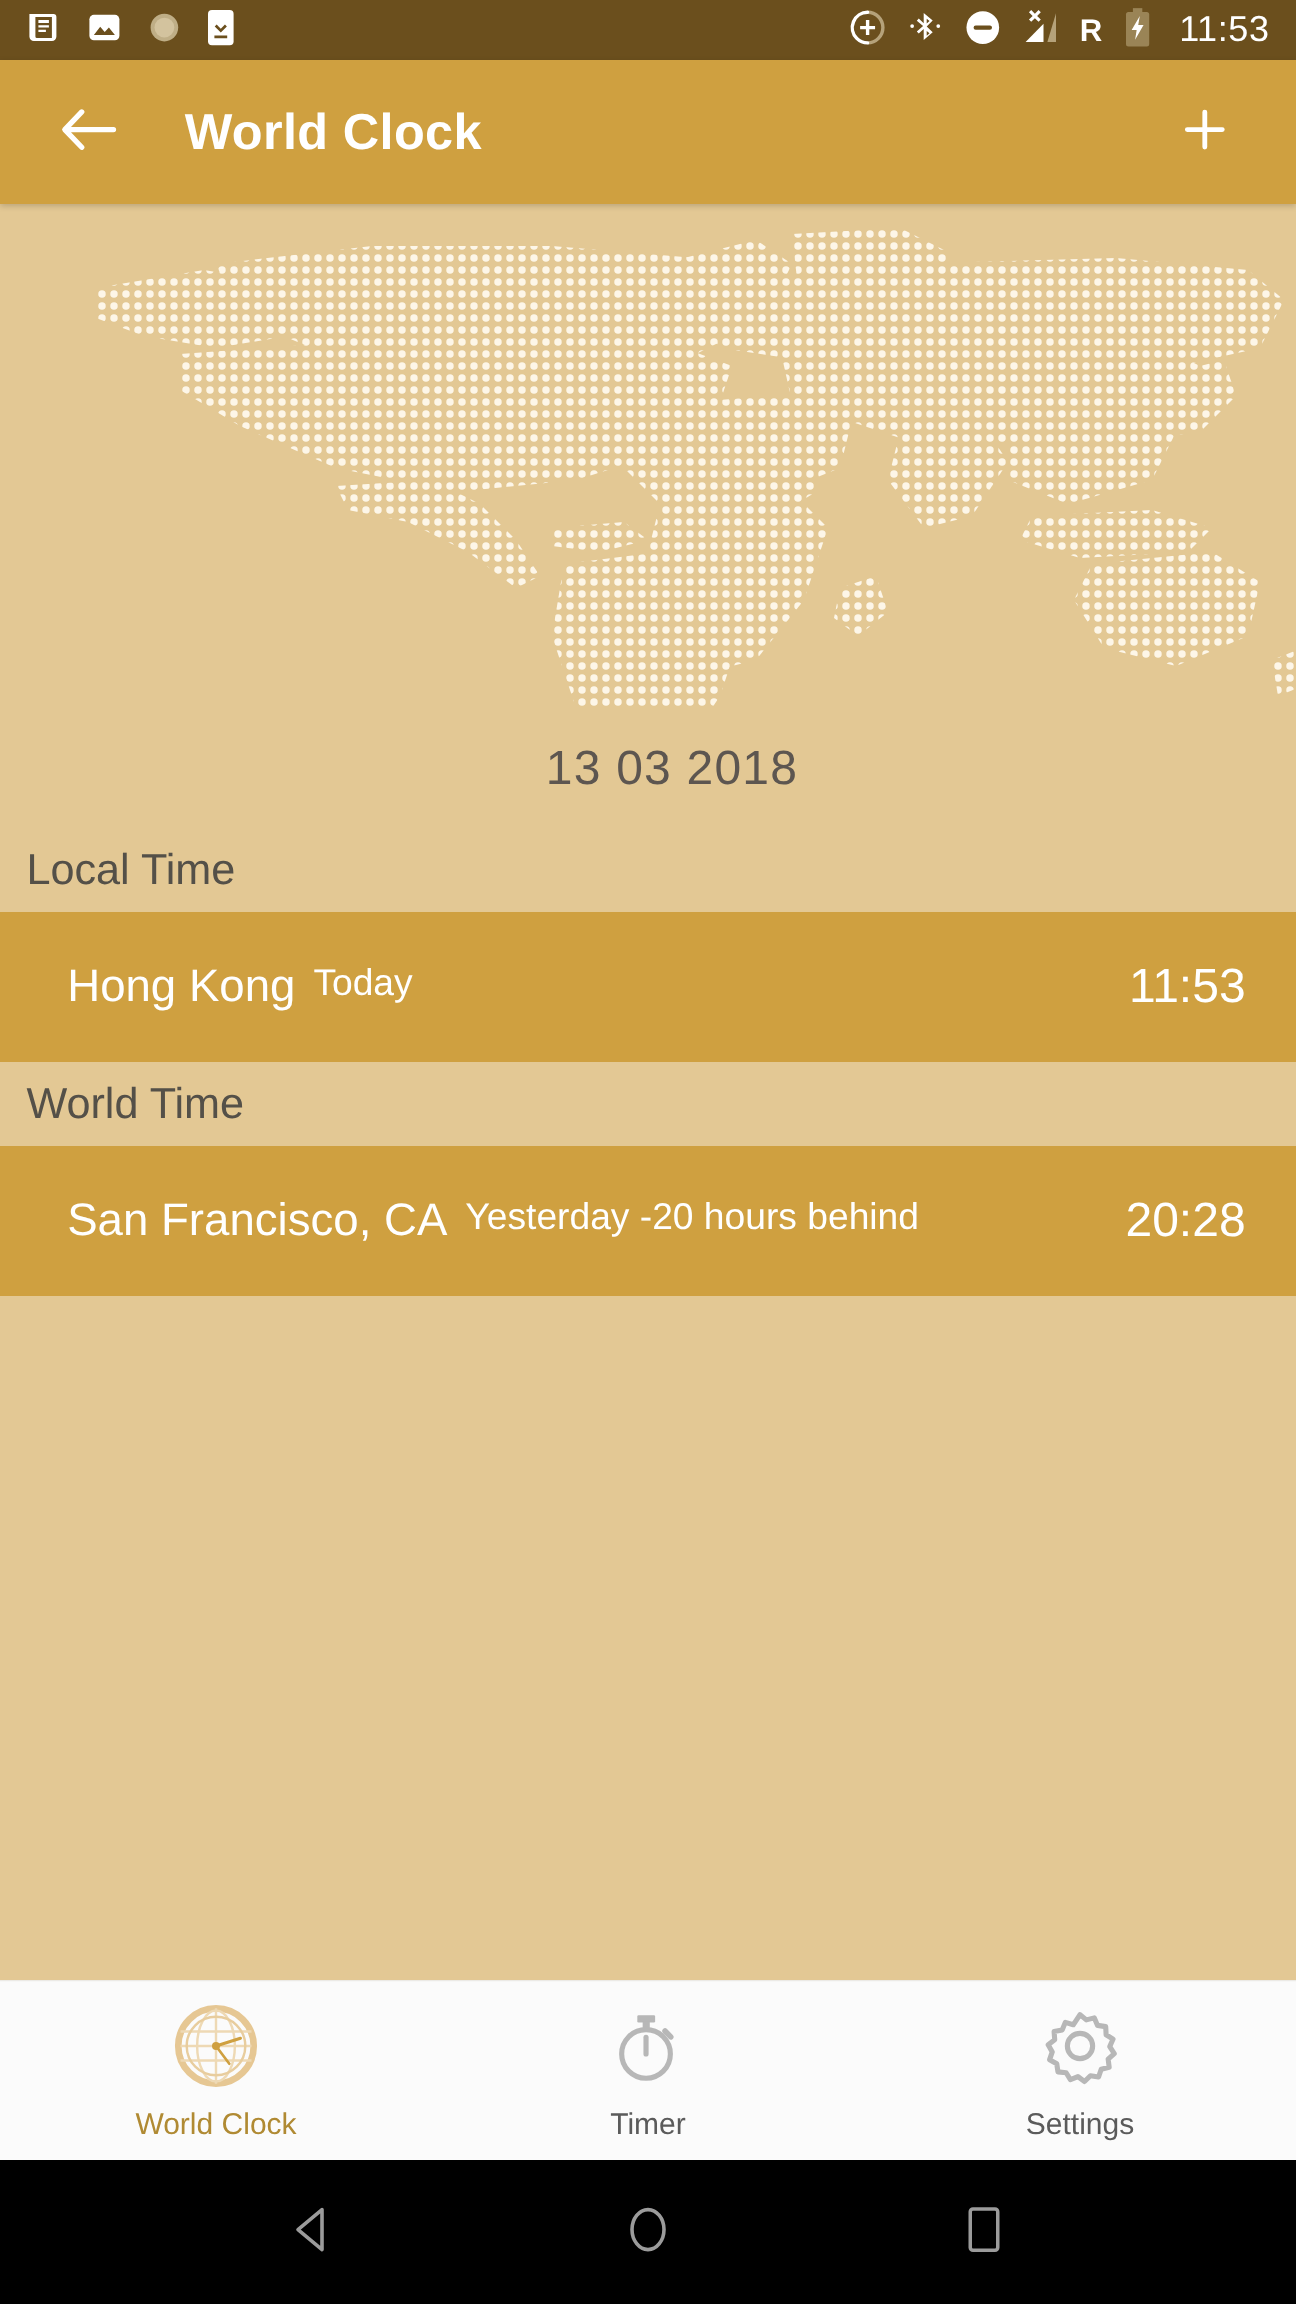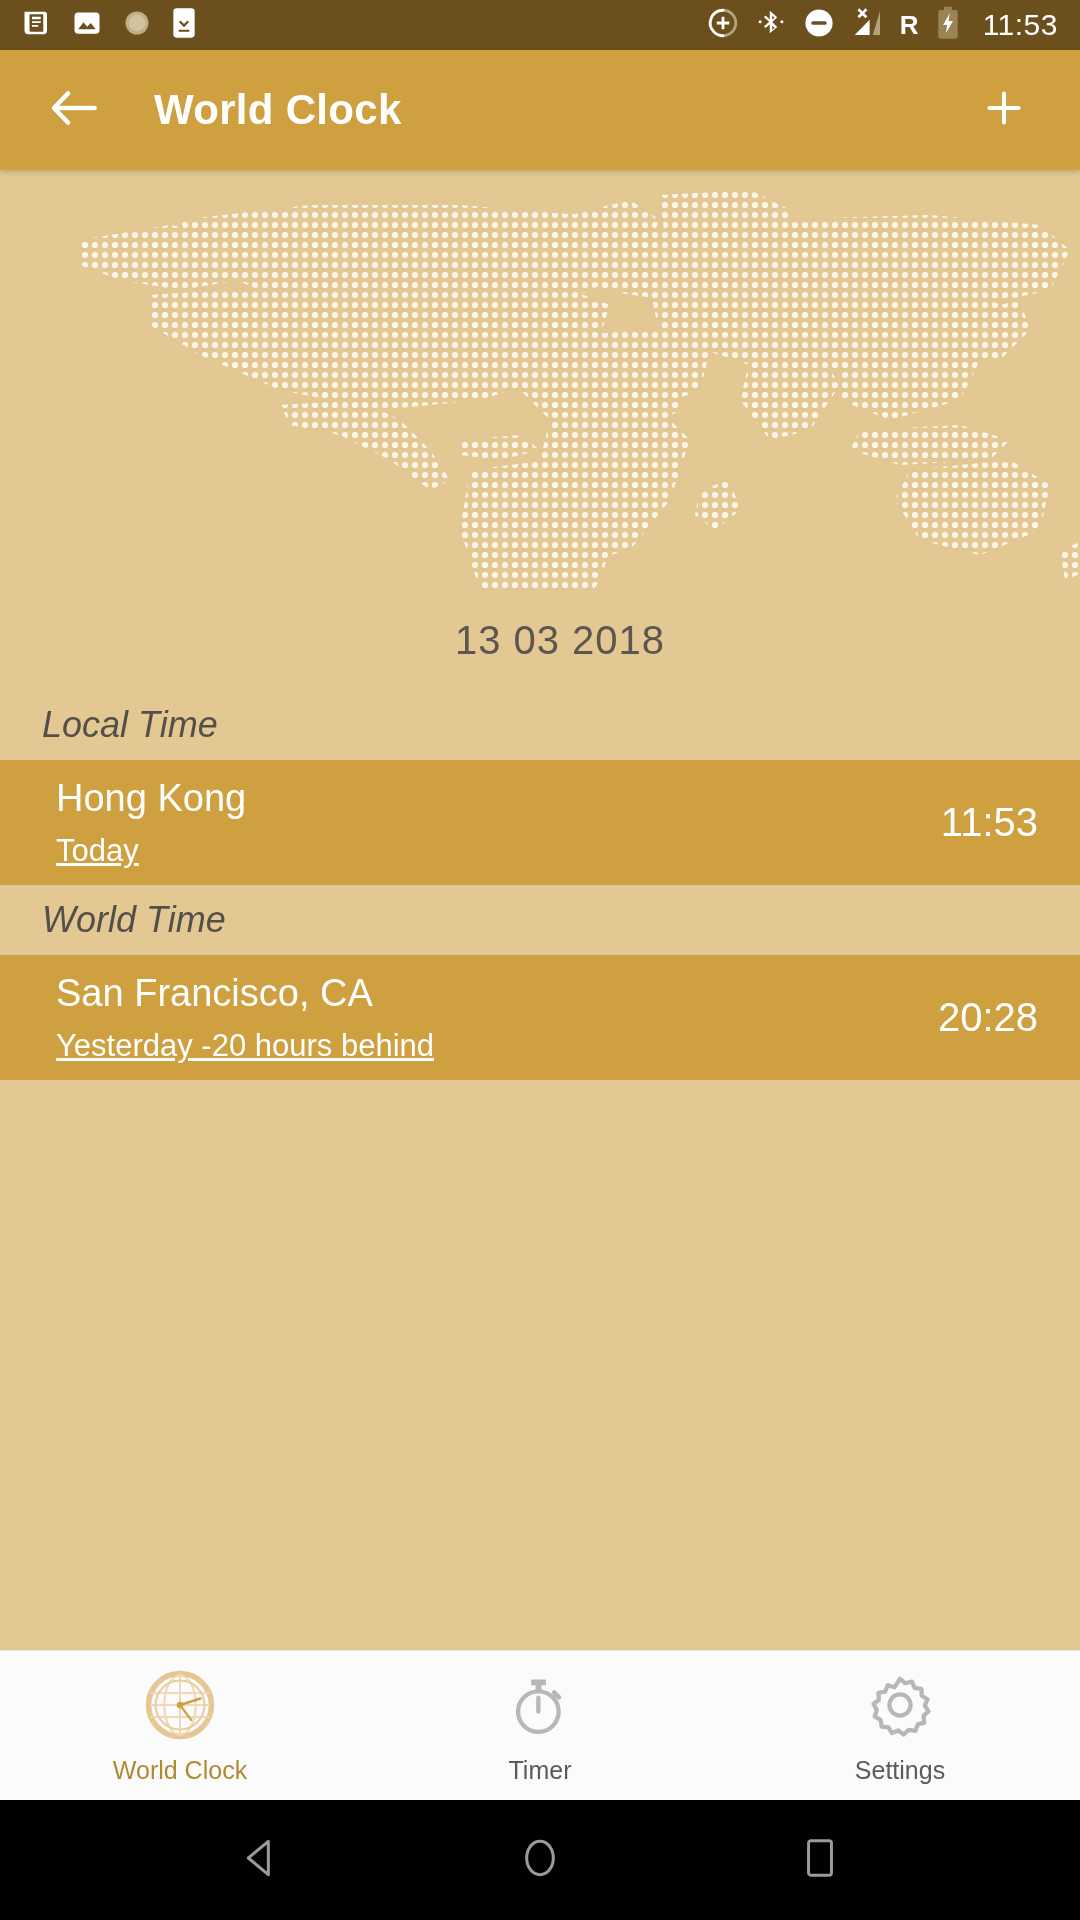--- a/index.html
+++ b/index.html
@@ -46,31 +46,31 @@
   }
   .map-wrap svg{ position:absolute; left:0; top:0; width:100%; height:100%; }
 
   .date-line{
     flex:0 0 100px; display:flex; align-items:center; justify-content:center;
     color:#5d5650; font-size:40px; letter-spacing:1px;padding-left:40px;
   }
 
   .sec-header{
     flex:0 0 70px; display:flex; align-items:center;
-    padding-left:42px; background:#e3c894;
-    color:#545048; font-size:36px; font-weight:400;font-style:italic;
+    padding-left:22px; background:#e3c894;
+    color:#545048; font-size:36px; font-weight:400;
   }
   .clock-row{
     flex:0 0 125px; background:#cfa040;
     display:flex; align-items:center; padding:0 42px 0 56px;
     color:#ffffff;
   }
-  .row-text{ display:flex; flex-direction:column; gap:15px; }
+  .row-text{ display:flex; flex-direction:row; gap:15px; }
   .row-city{ font-size:38px; font-weight:400; line-height:1.08; }
-  .row-sub{ font-size:31px; font-weight:400; line-height:1.08;text-decoration:underline; }
+  .row-sub{ font-size:31px; font-weight:400; line-height:1.08; }
   .row-time{ margin-left:auto; font-size:40px; font-weight:400; }
   .filler{ flex:1 1 auto; background:#e3c894; }
 
   
   .tabbar{
     flex:0 0 150px; height:150px; background:#fbfbfb;
     display:flex; align-items:stretch;
     border-top:1px solid #eceae6;
   }
   .tab{

